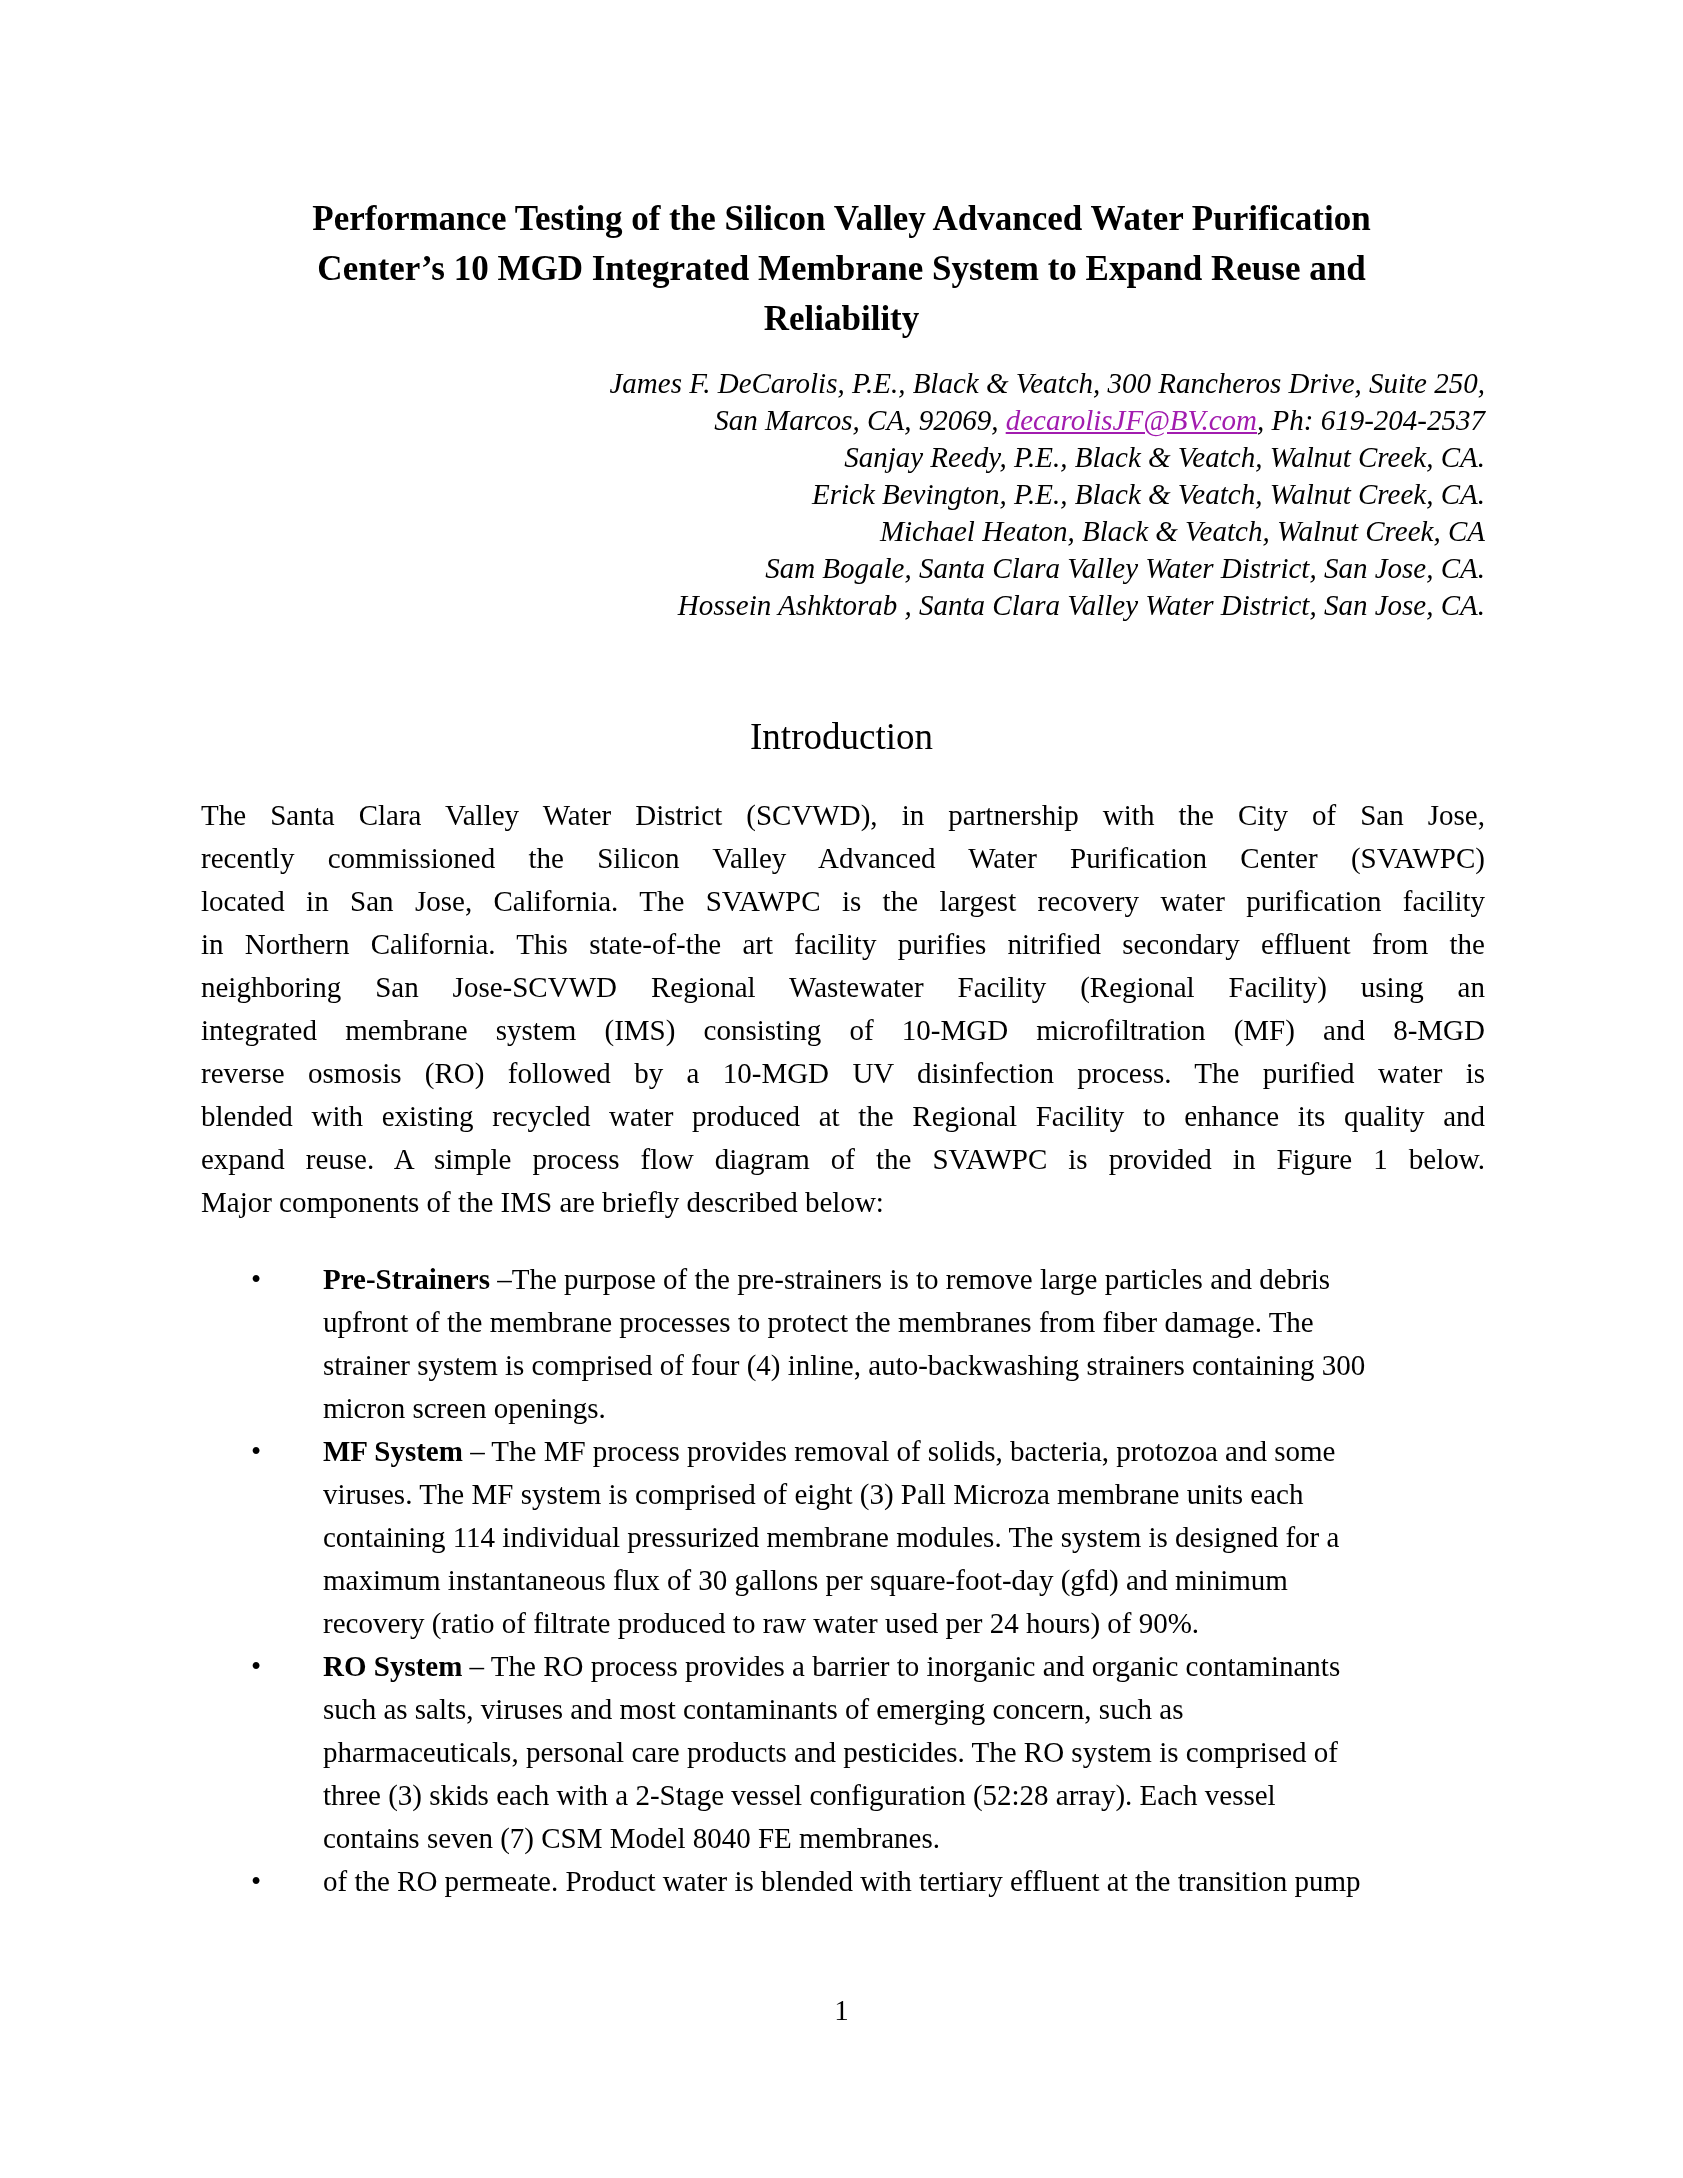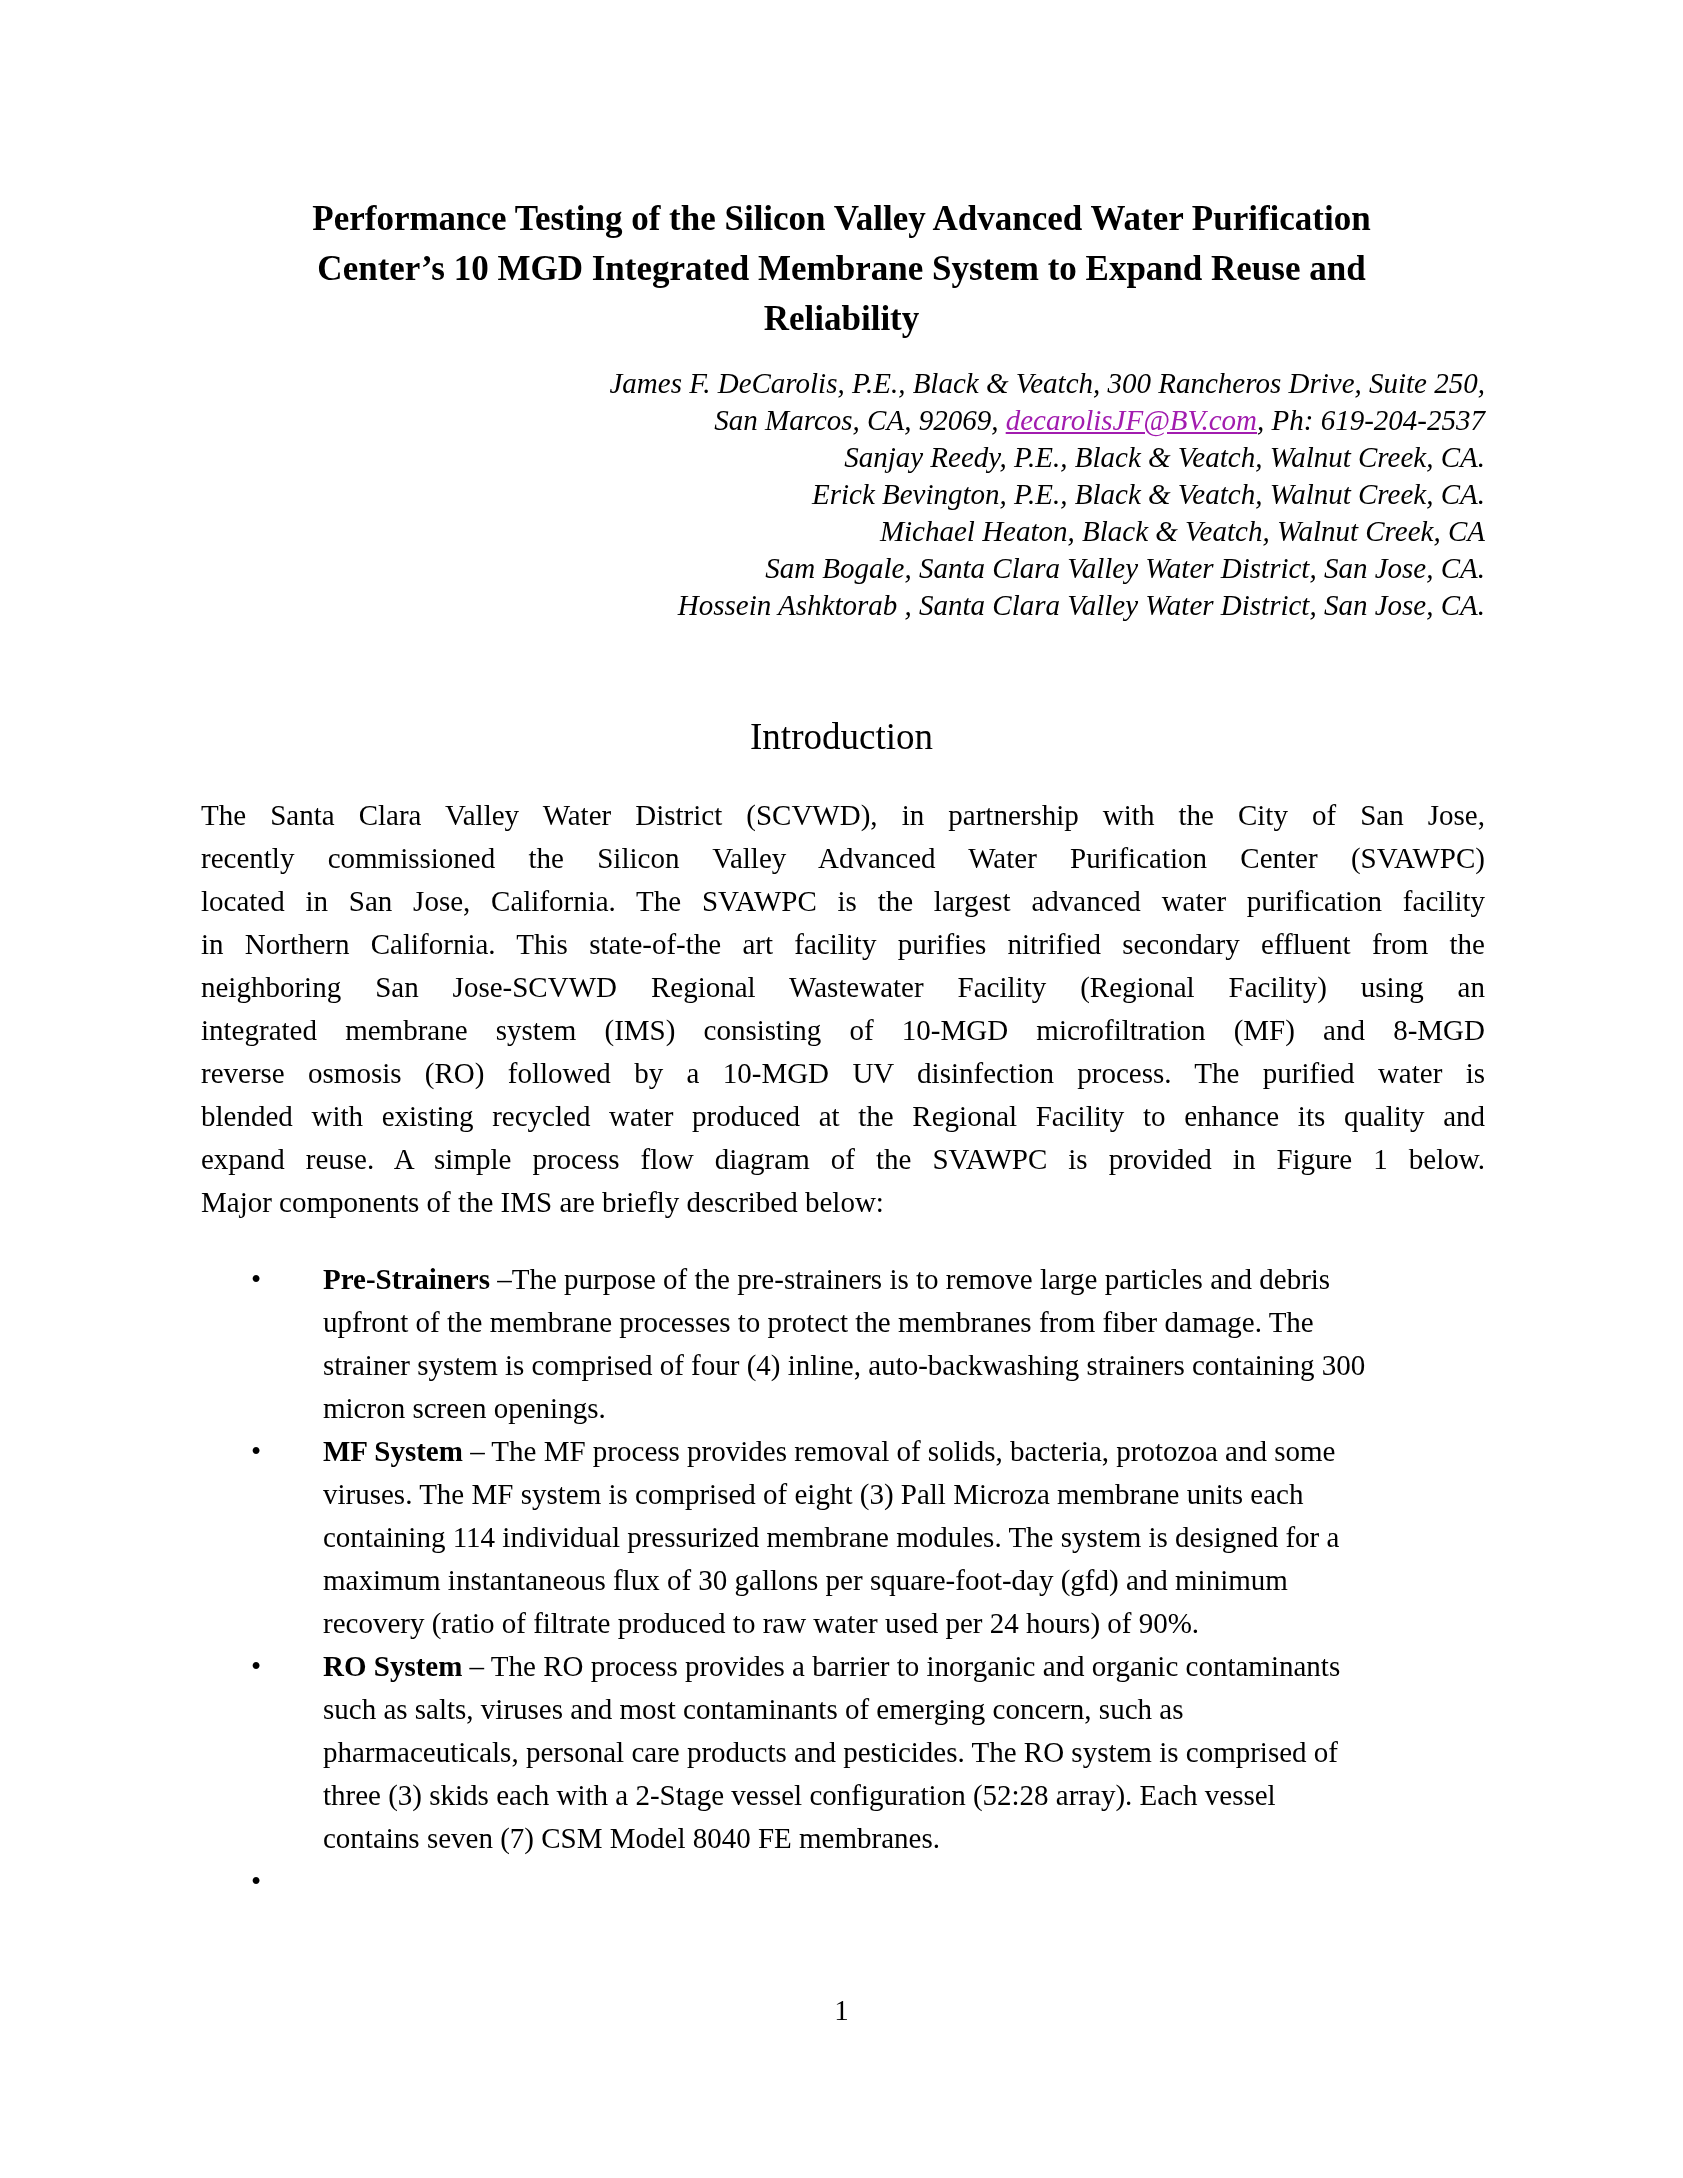--- a/index.html
+++ b/index.html
@@ -63,21 +63,21 @@
     <span class="line">Michael Heaton, Black &amp; Veatch, Walnut Creek, CA</span>
     <span class="line">Sam Bogale, Santa Clara Valley Water District, San Jose, CA.</span>
     <span class="line">Hossein Ashktorab , Santa Clara Valley Water District, San Jose, CA.</span>
   </div>
 
   <h2 class="section-heading">Introduction</h2>
 
   <p class="intro">
     <span class="ln">The Santa Clara Valley Water District (SCVWD), in partnership with the City of San Jose,</span>
     <span class="ln">recently commissioned the Silicon Valley Advanced Water Purification Center (SVAWPC)</span>
-    <span class="ln">located in San Jose, California. The SVAWPC is the largest advanced water purification facility</span>
+    <span class="ln">located in San Jose, California. The SVAWPC is the largest recovery water purification facility</span>
     <span class="ln">in Northern California. This state-of-the art facility purifies nitrified secondary effluent from the</span>
     <span class="ln">neighboring San Jose-SCVWD Regional Wastewater Facility (Regional Facility) using an</span>
     <span class="ln">integrated membrane system (IMS) consisting of 10-MGD microfiltration (MF) and  8-MGD</span>
     <span class="ln">reverse osmosis (RO) followed by a 10-MGD UV disinfection process.   The purified water is</span>
     <span class="ln">blended with existing recycled water produced at the Regional Facility to enhance its quality and</span>
     <span class="ln">expand reuse.   A simple process flow diagram of the SVAWPC is provided in Figure 1 below.</span>
     <span class="ln last">Major components of the IMS are briefly described below:</span>
   </p>
 
   <ul class="bullets">
@@ -99,18 +99,19 @@
     <li>
       <span class="dot">•</span>
       <span class="ln"><b>RO System</b><span> – The RO process provides a barrier to inorganic and organic contaminants</span></span>
       <span class="ln">such as salts, viruses and most contaminants of emerging concern, such as</span>
       <span class="ln">pharmaceuticals, personal care products and pesticides. The RO system is comprised of</span>
       <span class="ln">three (3) skids each with a 2-Stage vessel configuration (52:28 array). Each vessel</span>
       <span class="ln">contains seven (7) CSM Model 8040 FE membranes.</span>
     </li>
     <li>
       <span class="dot">•</span>
+      <span class="ln">of the RO permeate. Product water is blended with tertiary effluent at the transition pump</span>
     </li>
   </ul>
 
   <div class="page-number">1</div>
 </div>
 
 
 </body></html>

